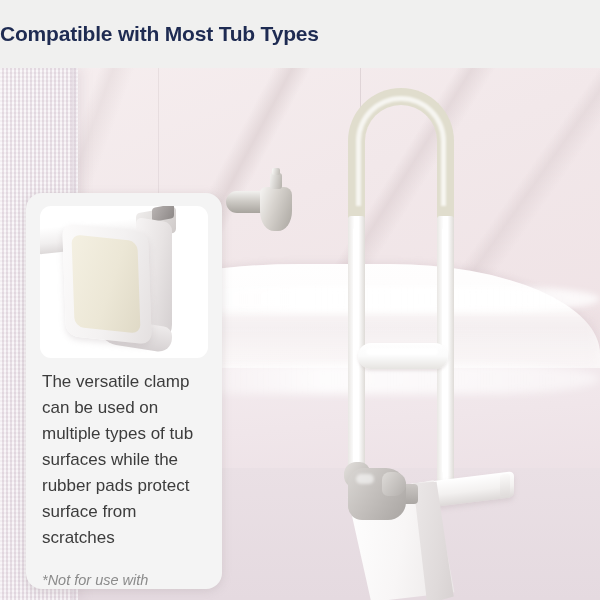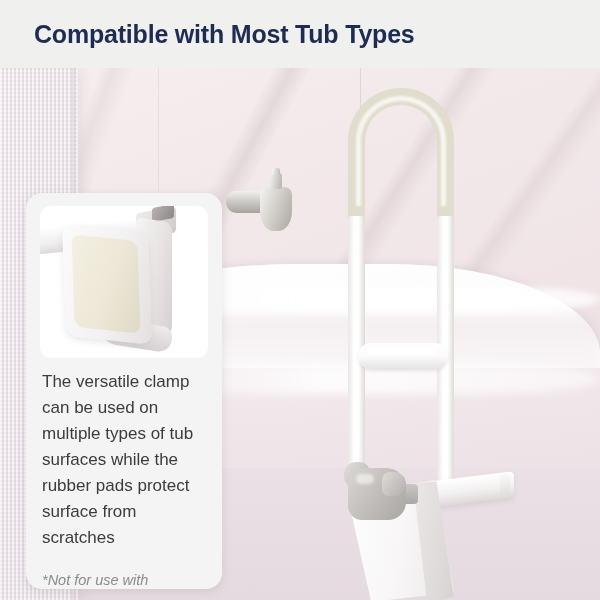--- a/index.html
+++ b/index.html
@@ -11,22 +11,21 @@
   }
   #stage { position:absolute; inset:0; width:600px; height:600px; overflow:hidden; }
 
   
   .header {
     position:absolute; left:0; top:0; width:600px; height:68px;
     background:#f0f0ef;
     display:flex; align-items:center;
   }
   .header-title {
-    margin-left:34px;
-    font-size:25px;
+    font-size:21px;
     font-weight:bold;
     color:#1e2b52;
     letter-spacing:-0.2px;
     white-space:nowrap;
   }
 
   
   .scene {
     position:absolute; left:0; top:68px; width:600px; height:532px;
     overflow:hidden;

